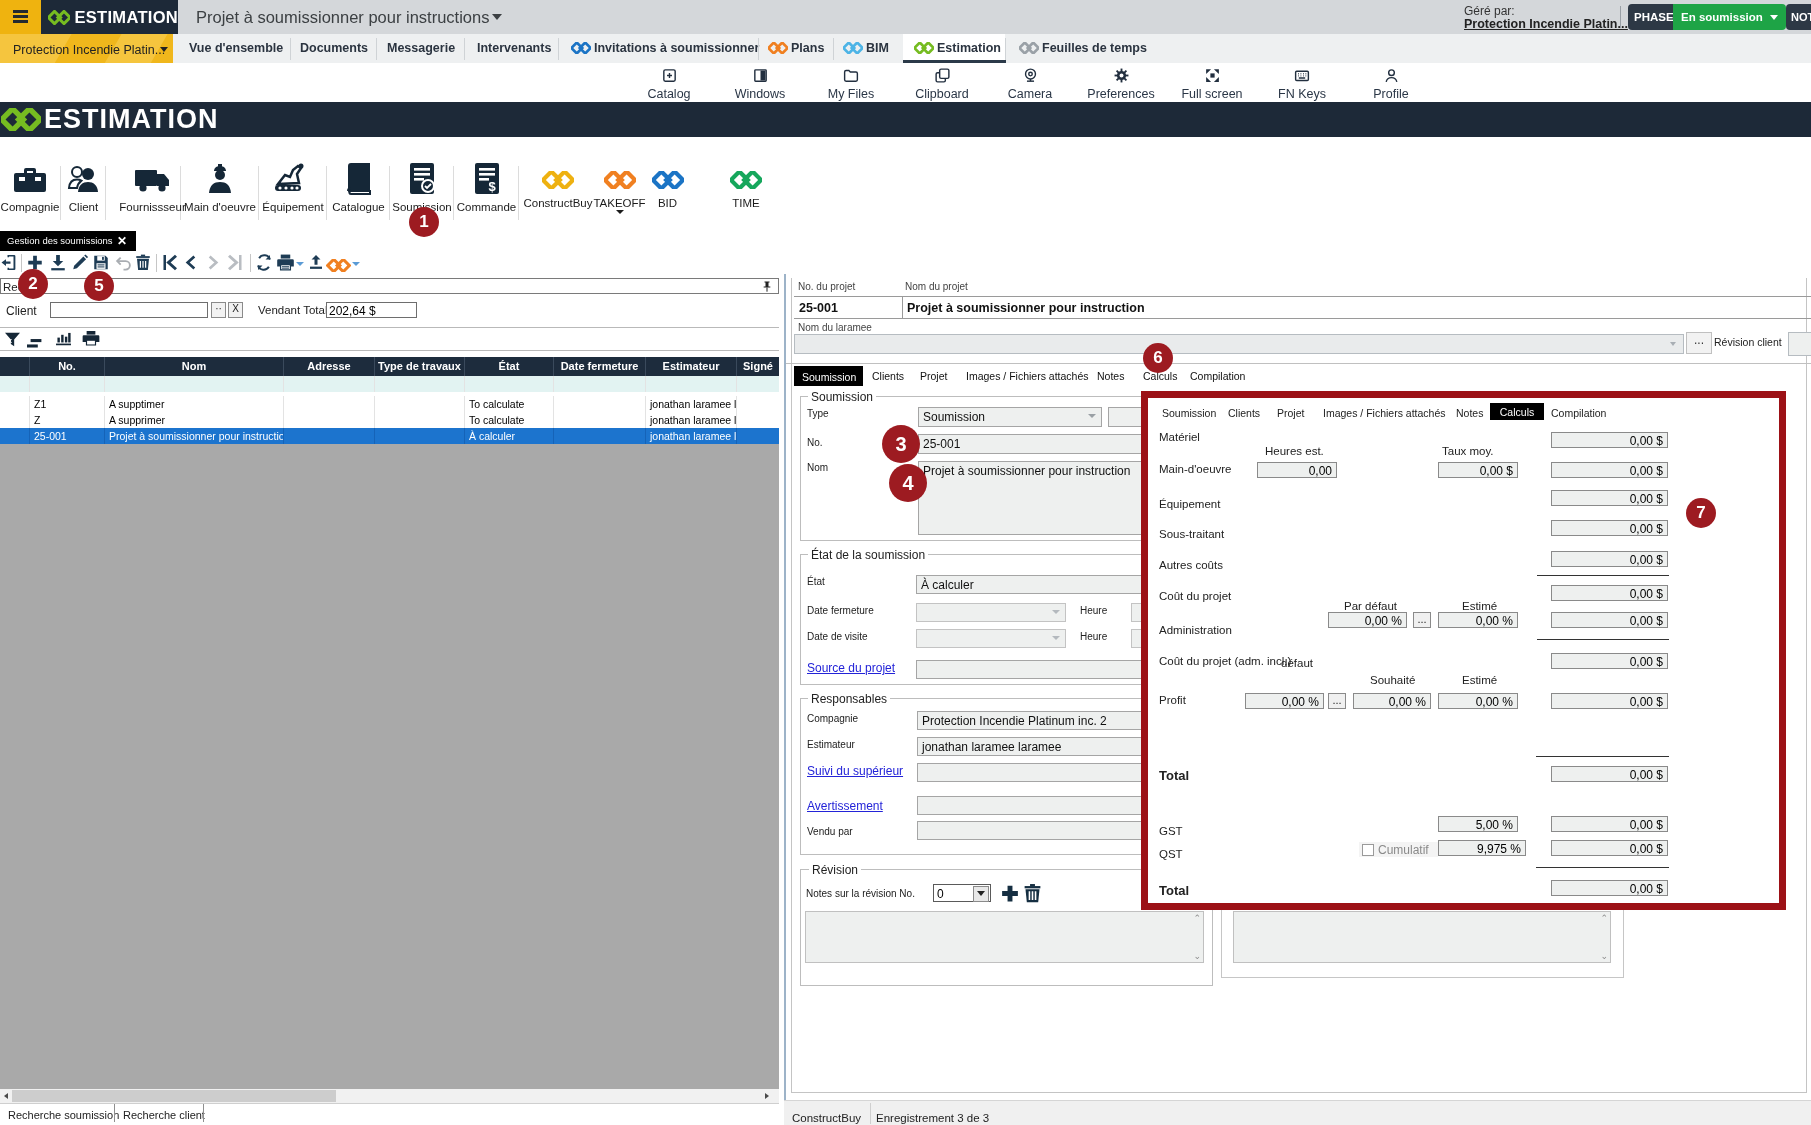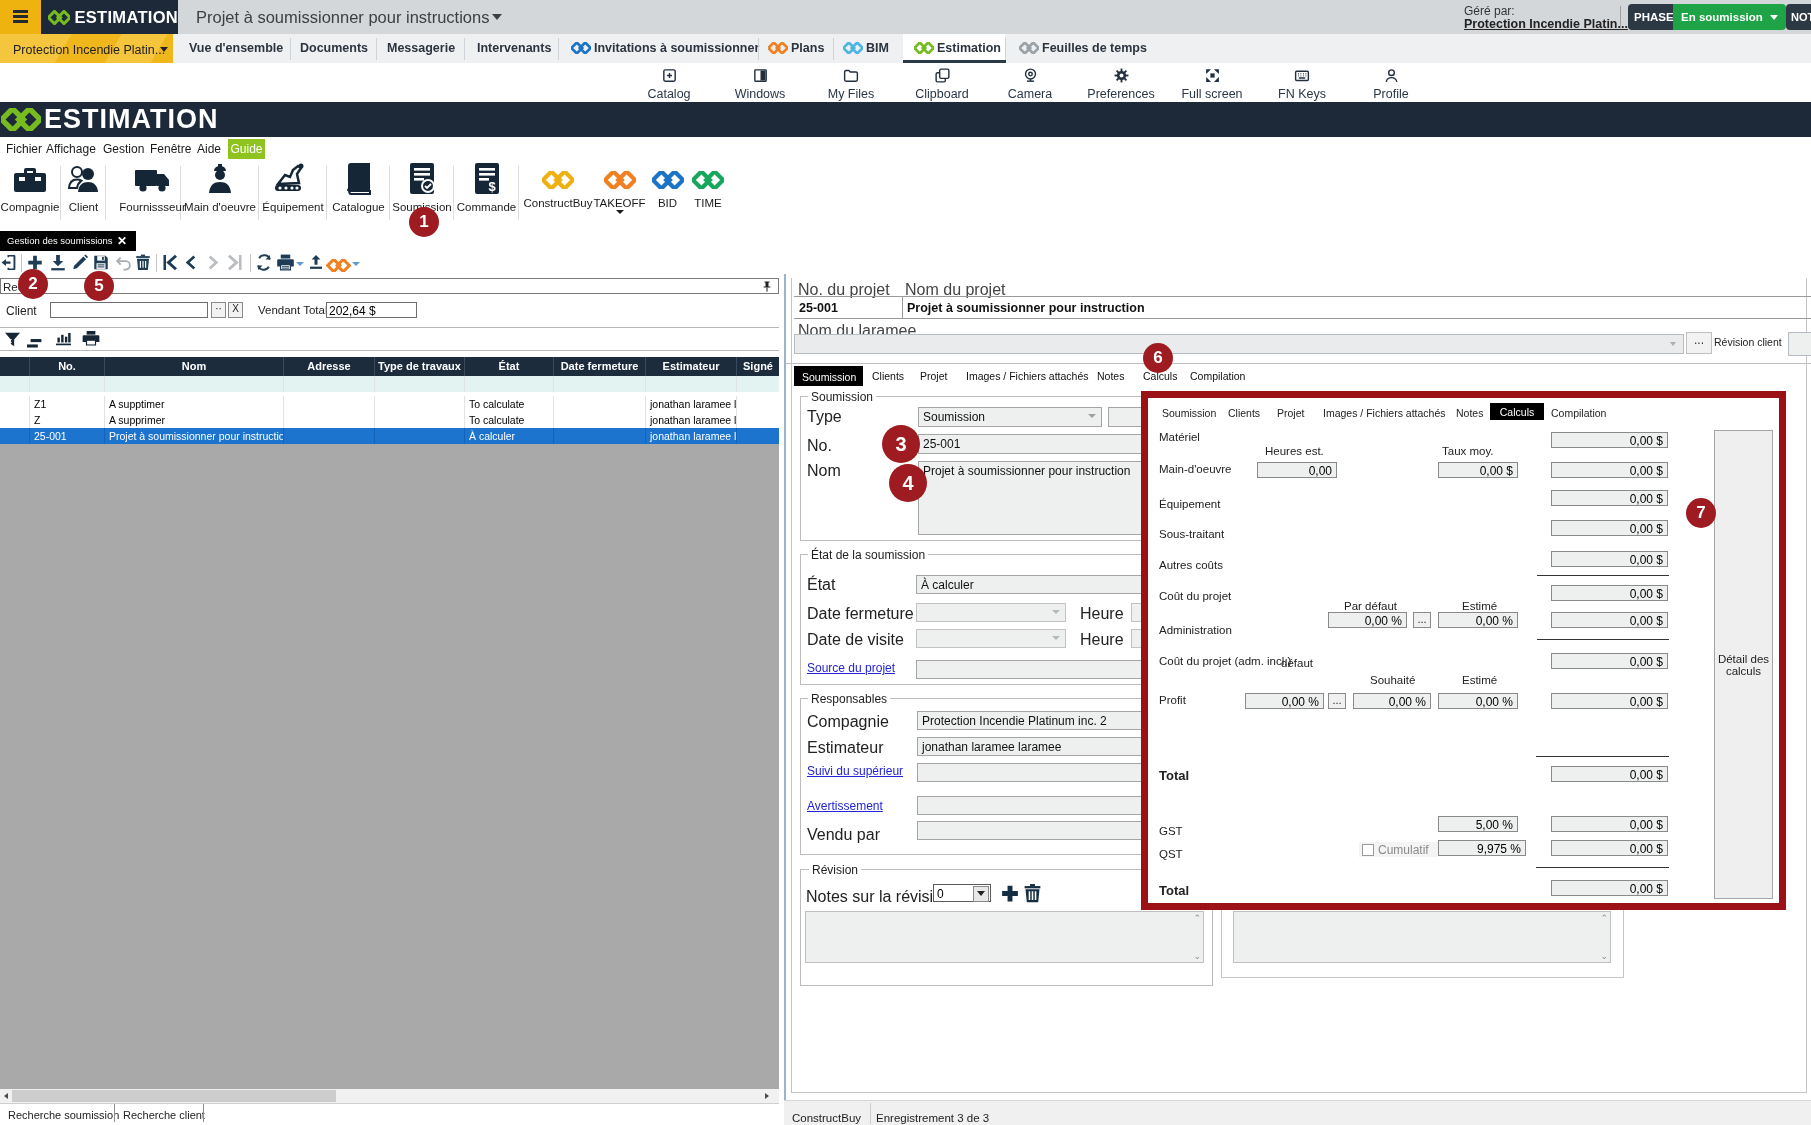--- a/index.html
+++ b/index.html
@@ -1,17 +1,17 @@
 <!DOCTYPE html>
 <html><head><meta charset="utf-8">
 <style>
 html,body{margin:0;padding:0}
 #page{position:relative;width:1811px;height:1125px;overflow:hidden;background:#fff;font-family:"Liberation Sans",sans-serif;}
 .abs{position:absolute}
-.lbl{position:absolute;font-size:16px;color:#222;white-space:nowrap}
+.lbl{position:absolute;font-size:10px;color:#222;white-space:nowrap}
 .in{position:absolute;background:#eef0ef;border:1px solid #a5a5a5;font-size:12px;color:#111;white-space:nowrap;overflow:hidden}
 .gb{position:absolute;border:1px solid #bdbdbd}
 .gblab{position:absolute;background:#fff;padding:0 3px;font-size:12px;color:#222;white-space:nowrap}
 .link{position:absolute;font-size:12px;color:#2323d8;text-decoration:underline;white-space:nowrap}
 .circ{position:absolute;background:#9d1b21;border-radius:50%;color:#fff;font-weight:bold;display:flex;align-items:center;justify-content:center;font-size:17px;z-index:60}
 .tabtxt{position:absolute;font-size:10.5px;color:#111;white-space:nowrap}
 </style></head>
 <body>
 <div id="page">
 
@@ -142,28 +142,20 @@
 <div class="abs" style="left:0;top:102px;width:1811px;height:35px;background:#1d2938;display:flex;align-items:center">
   <svg style="margin-left:1px" width="40" height="23" viewBox="0 0 52 30">
         <g fill="none" stroke="#76bc21" stroke-width="7">
           <rect x="5" y="5" width="20" height="20" transform="rotate(45 15 15)"></rect>
           <rect x="27" y="5" width="20" height="20" transform="rotate(45 37 15)"></rect>
         </g>
       </svg>
   <span style="color:#fff;font-weight:bold;font-size:27px;letter-spacing:1px;margin-left:3px">ESTIMATION</span>
 </div>
 
-<div class="abs" style="left:0;top:137px;width:1811px;height:25px;background:#fff;font-size:12px;color:#1a1a1a">
-  <span class="abs" style="left:6px;top:5px">Fichier</span>
-  <span class="abs" style="left:46px;top:5px">Affichage</span>
-  <span class="abs" style="left:103px;top:5px">Gestion</span>
-  <span class="abs" style="left:150px;top:5px">Fenêtre</span>
-  <span class="abs" style="left:197px;top:5px">Aide</span>
-  <span class="abs" style="left:228px;top:2px;width:37px;height:20px;background:#8fc31f;color:#fff;display:flex;align-items:center;justify-content:center">Guide</span>
-</div>
 
 <div id="bigbar" class="abs" style="left:0;top:162px;width:1811px;height:68px;background:#fff">
 <style>.bt{position:absolute;top:0;height:62px;text-align:center}.bt .blab{font-size:11.5px;color:#1c1c1c;margin-top:1px;white-space:nowrap}.bsep{position:absolute;top:4px;width:1px;height:54px;background:#dcdcdc}</style>
 <div class="bsep" style="left:60px"></div>
       <div class="bsep" style="left:105px"></div>
       <div class="bsep" style="left:180px"></div>
       <div class="bsep" style="left:258px"></div>
       <div class="bsep" style="left:326px"></div>
       <div class="bsep" style="left:389px"></div>
       <div class="bsep" style="left:453px"></div>
@@ -232,21 +224,21 @@
             <rect x="5" y="5" width="20" height="20" transform="rotate(45 15 15)"></rect>
             <rect x="27" y="5" width="20" height="20" transform="rotate(45 37 15)"></rect>
           </g>
         </svg><div class="blab" style="margin-top:4px">TAKEOFF</div><div style="margin:1px auto 0;width:0;height:0;border-left:4px solid transparent;border-right:4px solid transparent;border-top:4.5px solid #1c1c1c"></div></div>
 <div class="bt" style="left:649px;width:37px"><svg style="margin-top:9px" width="32" height="18" viewBox="0 0 52 30">
           <g fill="none" stroke="#1b74c5" stroke-width="7">
             <rect x="5" y="5" width="20" height="20" transform="rotate(45 15 15)"></rect>
             <rect x="27" y="5" width="20" height="20" transform="rotate(45 37 15)"></rect>
           </g>
         </svg><div class="blab" style="margin-top:4px">BID</div></div>
-<div class="bt" style="left:688px;width:40px"><svg style="margin-top:9px" width="32" height="18" viewBox="0 0 52 30">
+<div class="bt" style="left:726px;width:40px"><svg style="margin-top:9px" width="32" height="18" viewBox="0 0 52 30">
           <g fill="none" stroke="#16a75c" stroke-width="7">
             <rect x="5" y="5" width="20" height="20" transform="rotate(45 15 15)"></rect>
             <rect x="27" y="5" width="20" height="20" transform="rotate(45 37 15)"></rect>
           </g>
         </svg><div class="blab" style="margin-top:4px">TIME</div></div>
 </div>
 
 <div id="leftpanel">
 <style>
 .tbico{position:absolute;top:253px}
@@ -618,21 +610,20 @@
 <span class="ol" style="left:11px;top:450px">QST</span>
 <div class="abs" style="left:211px;top:444px;width:79px;height:15px;background:#f4f4f4;font-size:12px;color:#8a8a8a">
         <span style="position:absolute;left:3px;top:2px;width:10px;height:10px;background:#fff;border:1px solid #9a9a9a"></span>
         <span style="position:absolute;left:19px;top:1px">Cumulatif</span>
       </div>
 <div class="sf" style="left:290px;top:442px;width:88px">9,975 %</div>
 <div class="mf" style="top:442px">0,00 $</div>
 <div class="oln" style="left:388px;top:469px;width:133px"></div>
 <span class="ol" style="left:11px;top:485px;font-weight:bold;font-size:13px">Total</span>
 <div class="mf" style="top:482px">0,00 $</div>
-<div class="abs" style="left:566px;top:32px;width:59px;height:469px;background:#efefef;border:1px solid #a5a5a5;box-sizing:border-box;display:flex;align-items:center;justify-content:center;text-align:center;font-size:11.5px;color:#222">Détail des calculs</div>
 </div>
 
 <div class="circ" style="left:409px;top:207px;width:30px;height:30px">1</div>
 <div class="circ" style="left:18px;top:269px;width:30px;height:30px">2</div>
 <div class="circ" style="left:84px;top:271px;width:30px;height:30px">5</div>
 <div class="circ" style="left:882px;top:425px;width:38px;height:38px;font-size:20px">3</div>
 <div class="circ" style="left:889px;top:464px;width:38px;height:38px;font-size:20px">4</div>
 <div class="circ" style="left:1143px;top:343px;width:30px;height:30px;z-index:55">6</div>
 <div class="circ" style="left:1686px;top:498px;width:30px;height:30px;z-index:55">7</div>
 

